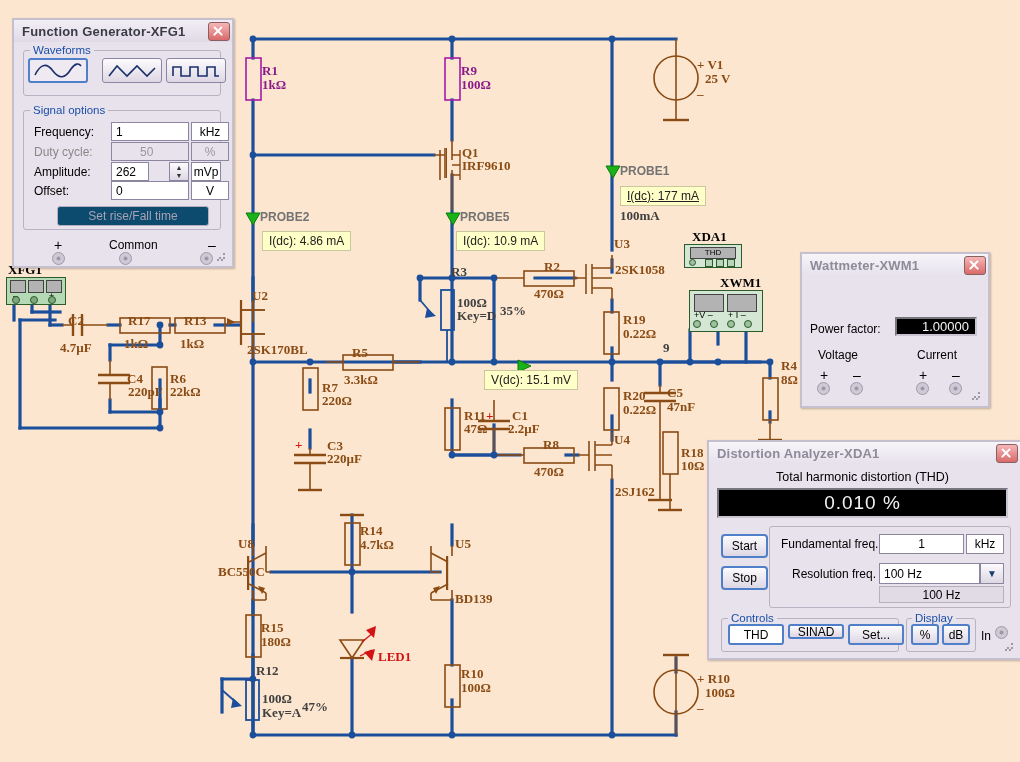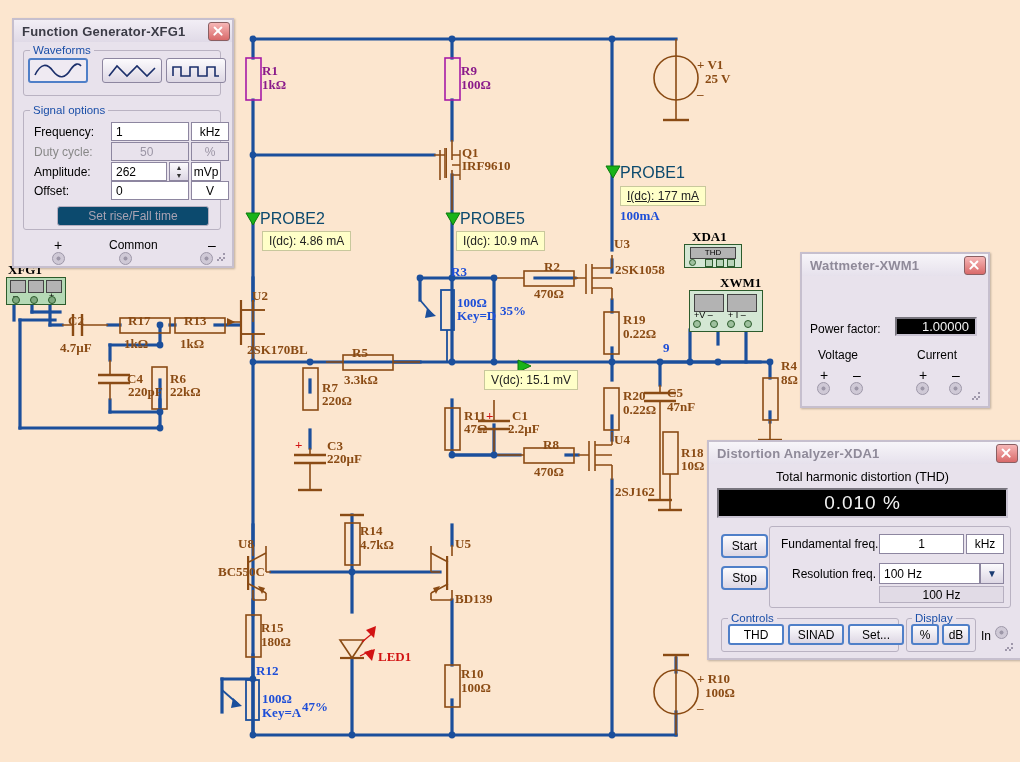--- a/index.html
+++ b/index.html
@@ -106,22 +106,22 @@
   #distortion .tbar .ttl{color:#8f8a99;}
 
   .probebox{
     position:absolute;background:#ffffc8;border:1px solid #c8c89c;
     font-size:12px;color:#222;padding:2px 6px;white-space:nowrap;
     font-family:"Liberation Sans", sans-serif;
   }
   .schtxt{position:absolute;white-space:nowrap;font-family:"Liberation Serif", serif;font-weight:bold;font-size:13px;}
   .t-brown{color:#8a4b14;}
   .t-purple{color:#8a1a8a;}
-  .t-blue{color:#1d4ed8;}
-  .t-olive{color:#0c4a6e;font-family:"Liberation Sans",sans-serif;font-weight:normal;font-size:16px;}
+  .t-blue{color:#404040;}
+  .t-olive{color:#737373;font-family:"Liberation Sans",sans-serif;font-weight:bold;font-size:12px;}
   .t-red{color:#d21313;}
   .inst-lab{position:absolute;font-family:"Liberation Serif",serif;font-weight:bold;font-size:13px;color:#000;}
   .dd-arrow{
     position:absolute;width:24px;box-sizing:border-box;border:1px solid #8d86a0;
     background:linear-gradient(#fcfbfd,#ddd7e4);display:flex;align-items:center;justify-content:center;
     font-size:10px;color:#1b3c72;cursor:pointer;
   }
 </style>
 </head>
 <body>
@@ -568,21 +568,21 @@
 
     <div class="lab" style="left:20px;top:105px;">Frequency:</div>
     <div class="fld" style="left:97px;top:102px;width:78px;height:19px;">1</div>
     <div class="fld ctr" style="left:177px;top:102px;width:38px;height:19px;">kHz</div>
 
     <div class="lab" style="left:20px;top:125px;color:#888;">Duty cycle:</div>
     <div class="fld gry" style="left:97px;top:122px;width:78px;height:19px;">50</div>
     <div class="fld gry ctr" style="left:177px;top:122px;width:38px;height:19px;">%</div>
 
     <div class="lab" style="left:20px;top:145px;">Amplitude:</div>
-    <div class="fld" style="left:97px;top:142px;width:56px;height:19px;">262</div>
+    <div class="fld" style="left:97px;top:142px;width:38px;height:19px;">262</div>
     <div class="spin" style="left:155px;top:142px;height:19px;">
       <div>▲</div>
       <div>▼</div>
     </div>
     <div class="fld ctr" style="left:177px;top:142px;width:30px;height:19px;">mVp</div>
 
     <div class="lab" style="left:20px;top:164px;">Offset:</div>
     <div class="fld" style="left:97px;top:161px;width:78px;height:19px;">0</div>
     <div class="fld ctr" style="left:177px;top:161px;width:38px;height:19px;">V</div>
 
@@ -640,21 +640,21 @@
     <div class="fld ctr" style="left:257px;top:92px;width:38px;height:20px;">kHz</div>
 
     <div class="lab" style="left:83px;top:125px;">Resolution freq.</div>
     <div class="fld" style="left:170px;top:121px;width:101px;height:21px;">100 Hz</div>
     <div class="dd-arrow" style="left:271px;top:121px;height:21px;">▼</div>
     <div class="fld gry ctr" style="left:170px;top:144px;width:125px;height:17px;background:#e1dbe6;color:#000;border-color:#b6afc0;">100 Hz</div>
 
     <div class="gbox" style="left:12px;top:176px;width:176px;height:32px;"></div>
     <div class="glab" style="left:19px;top:170px;">Controls</div>
     <div class="btn3d" style="left:19px;top:182px;width:56px;height:21px;background:#fff;border:2px solid #4f7fc8;">THD</div>
-    <div class="btn3d" style="left:79px;top:182px;width:56px;height:21px;border:2px solid #4f7fc8;">SINAD</div>
+    <div class="btn3d" style="left:79px;top:182px;width:56px;height:15px;border:2px solid #4f7fc8;">SINAD</div>
     <div class="btn3d" style="left:139px;top:182px;width:56px;height:21px;border:2px solid #4f7fc8;">Set...</div>
 
     <div class="gbox" style="left:197px;top:176px;width:68px;height:32px;"></div>
     <div class="glab" style="left:203px;top:170px;">Display</div>
     <div class="btn3d" style="left:202px;top:182px;width:28px;height:21px;border:2px solid #4f7fc8;">%</div>
     <div class="btn3d" style="left:233px;top:182px;width:28px;height:21px;border:2px solid #4f7fc8;">dB</div>
 
     <div class="lab" style="left:272px;top:187px;">In</div>
     <div class="term" style="left:286px;top:184px;"></div>
     <div class="grip" style="left:295px;top:200px;"></div>

